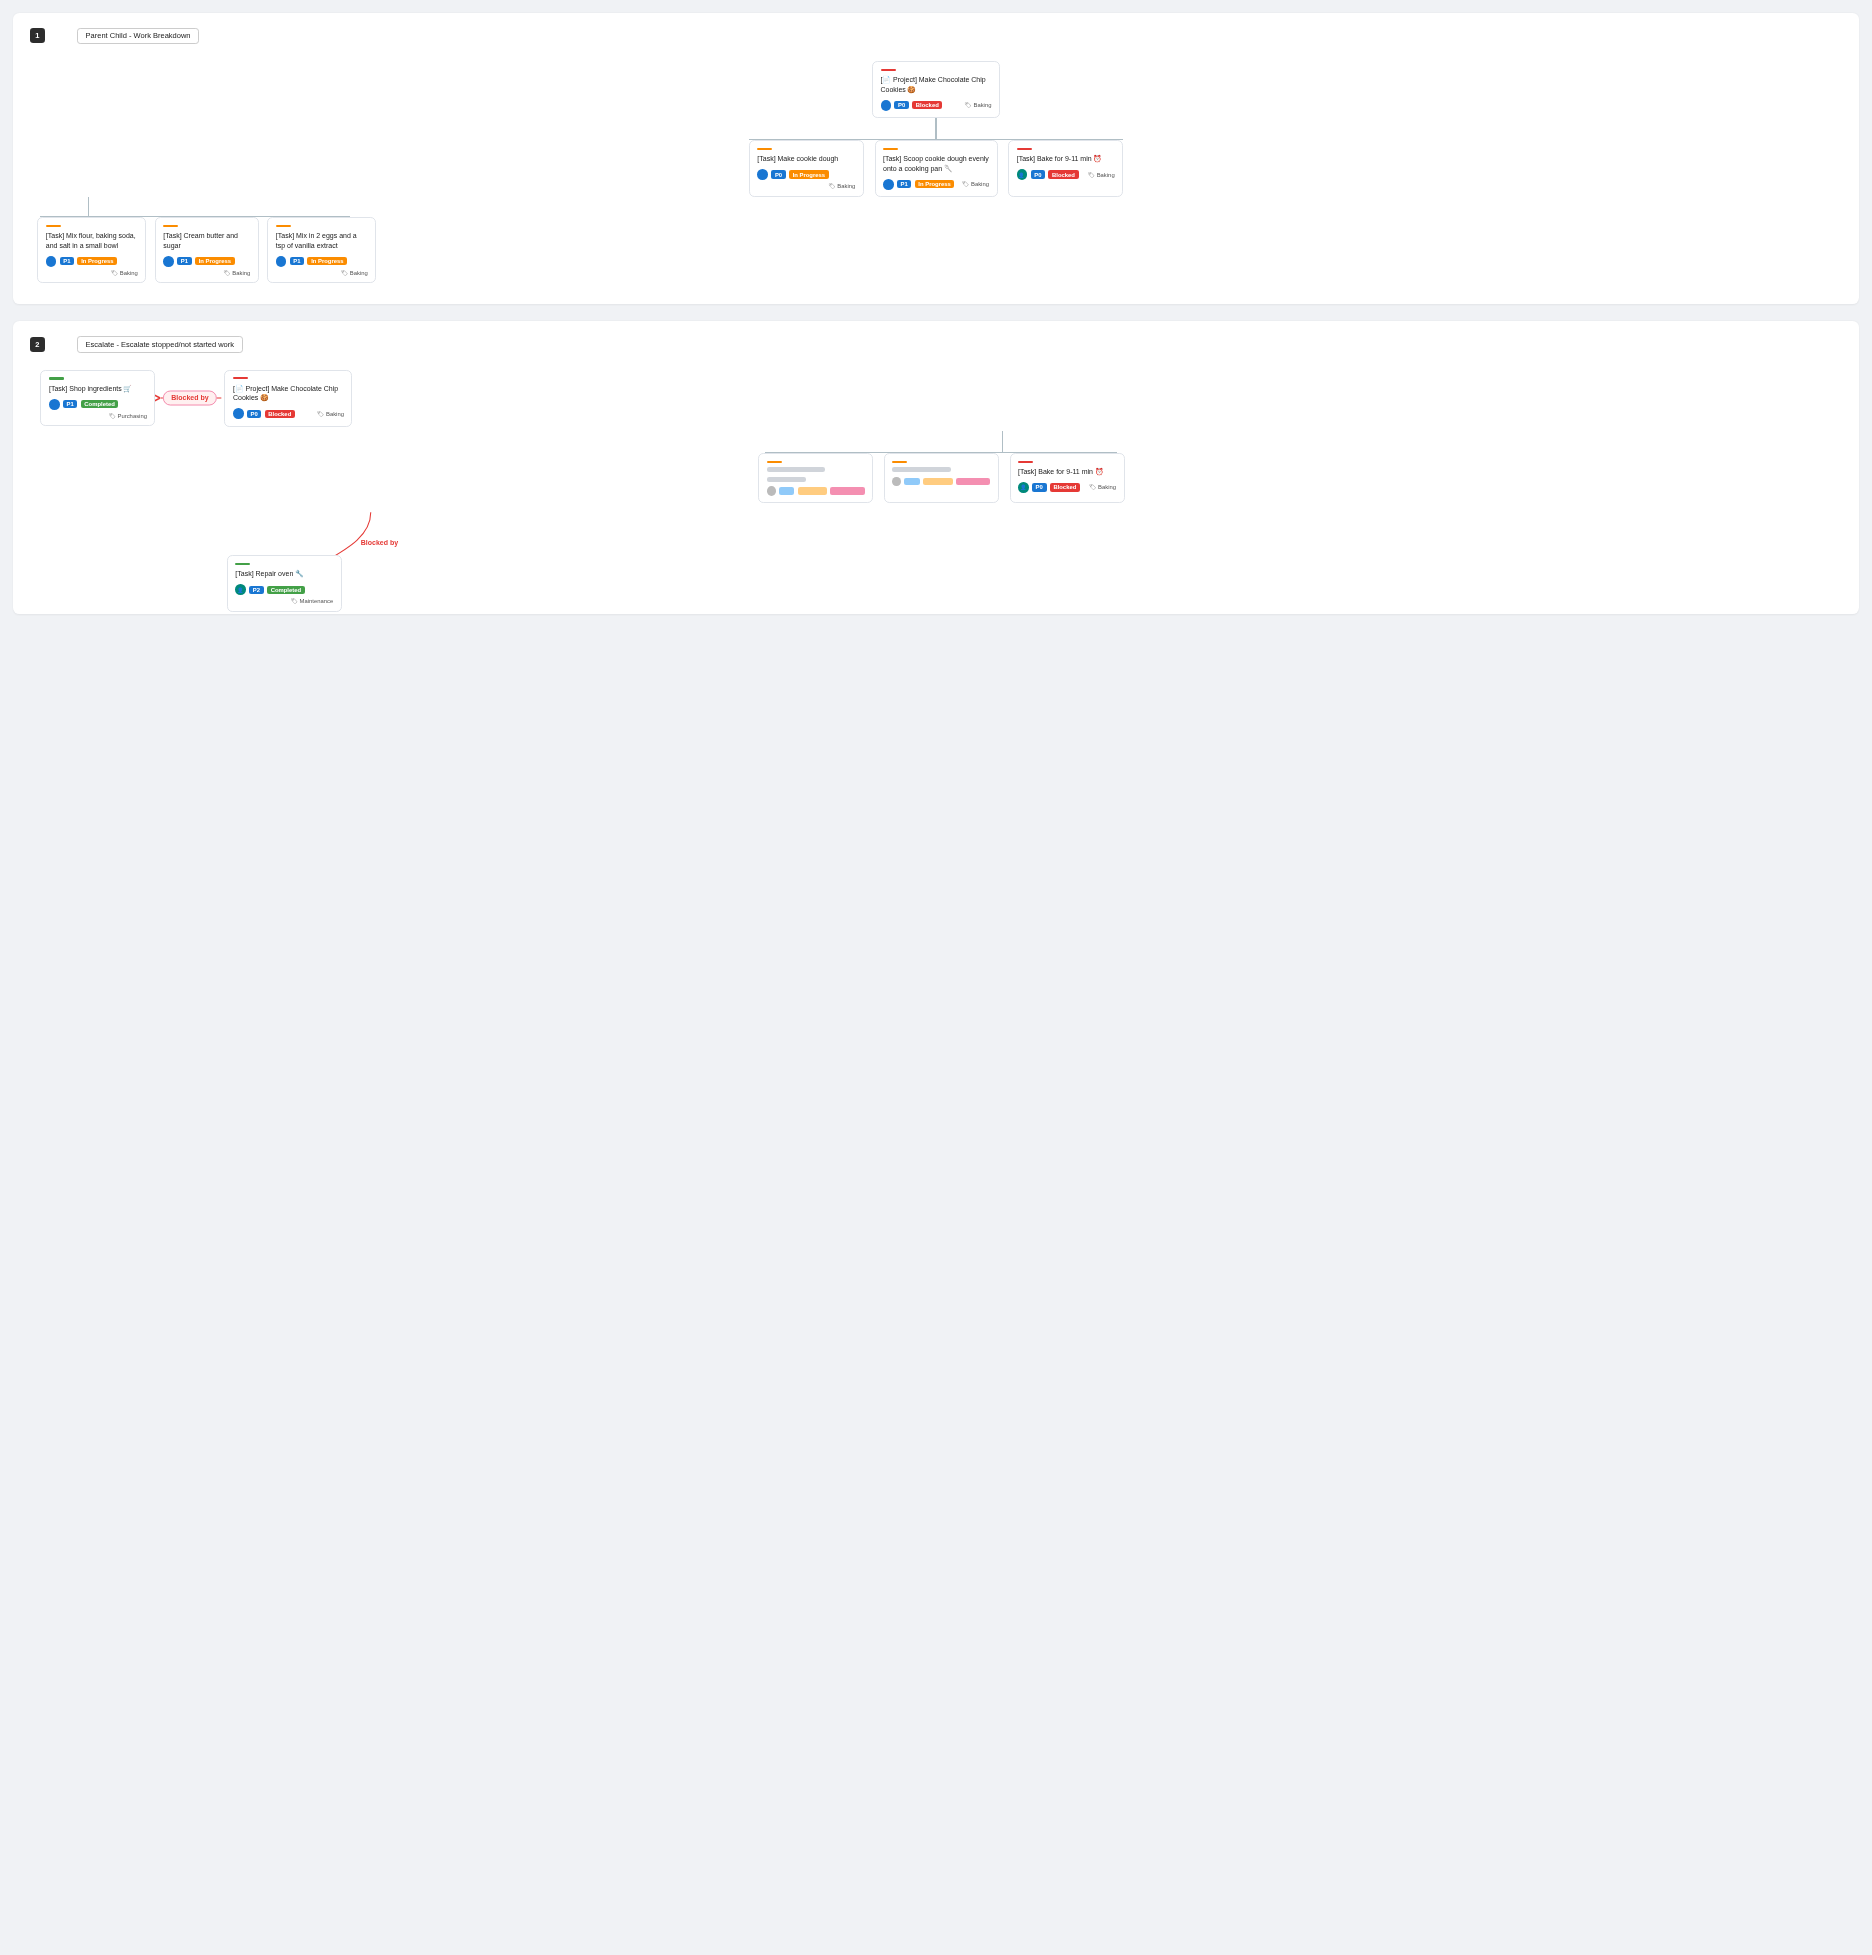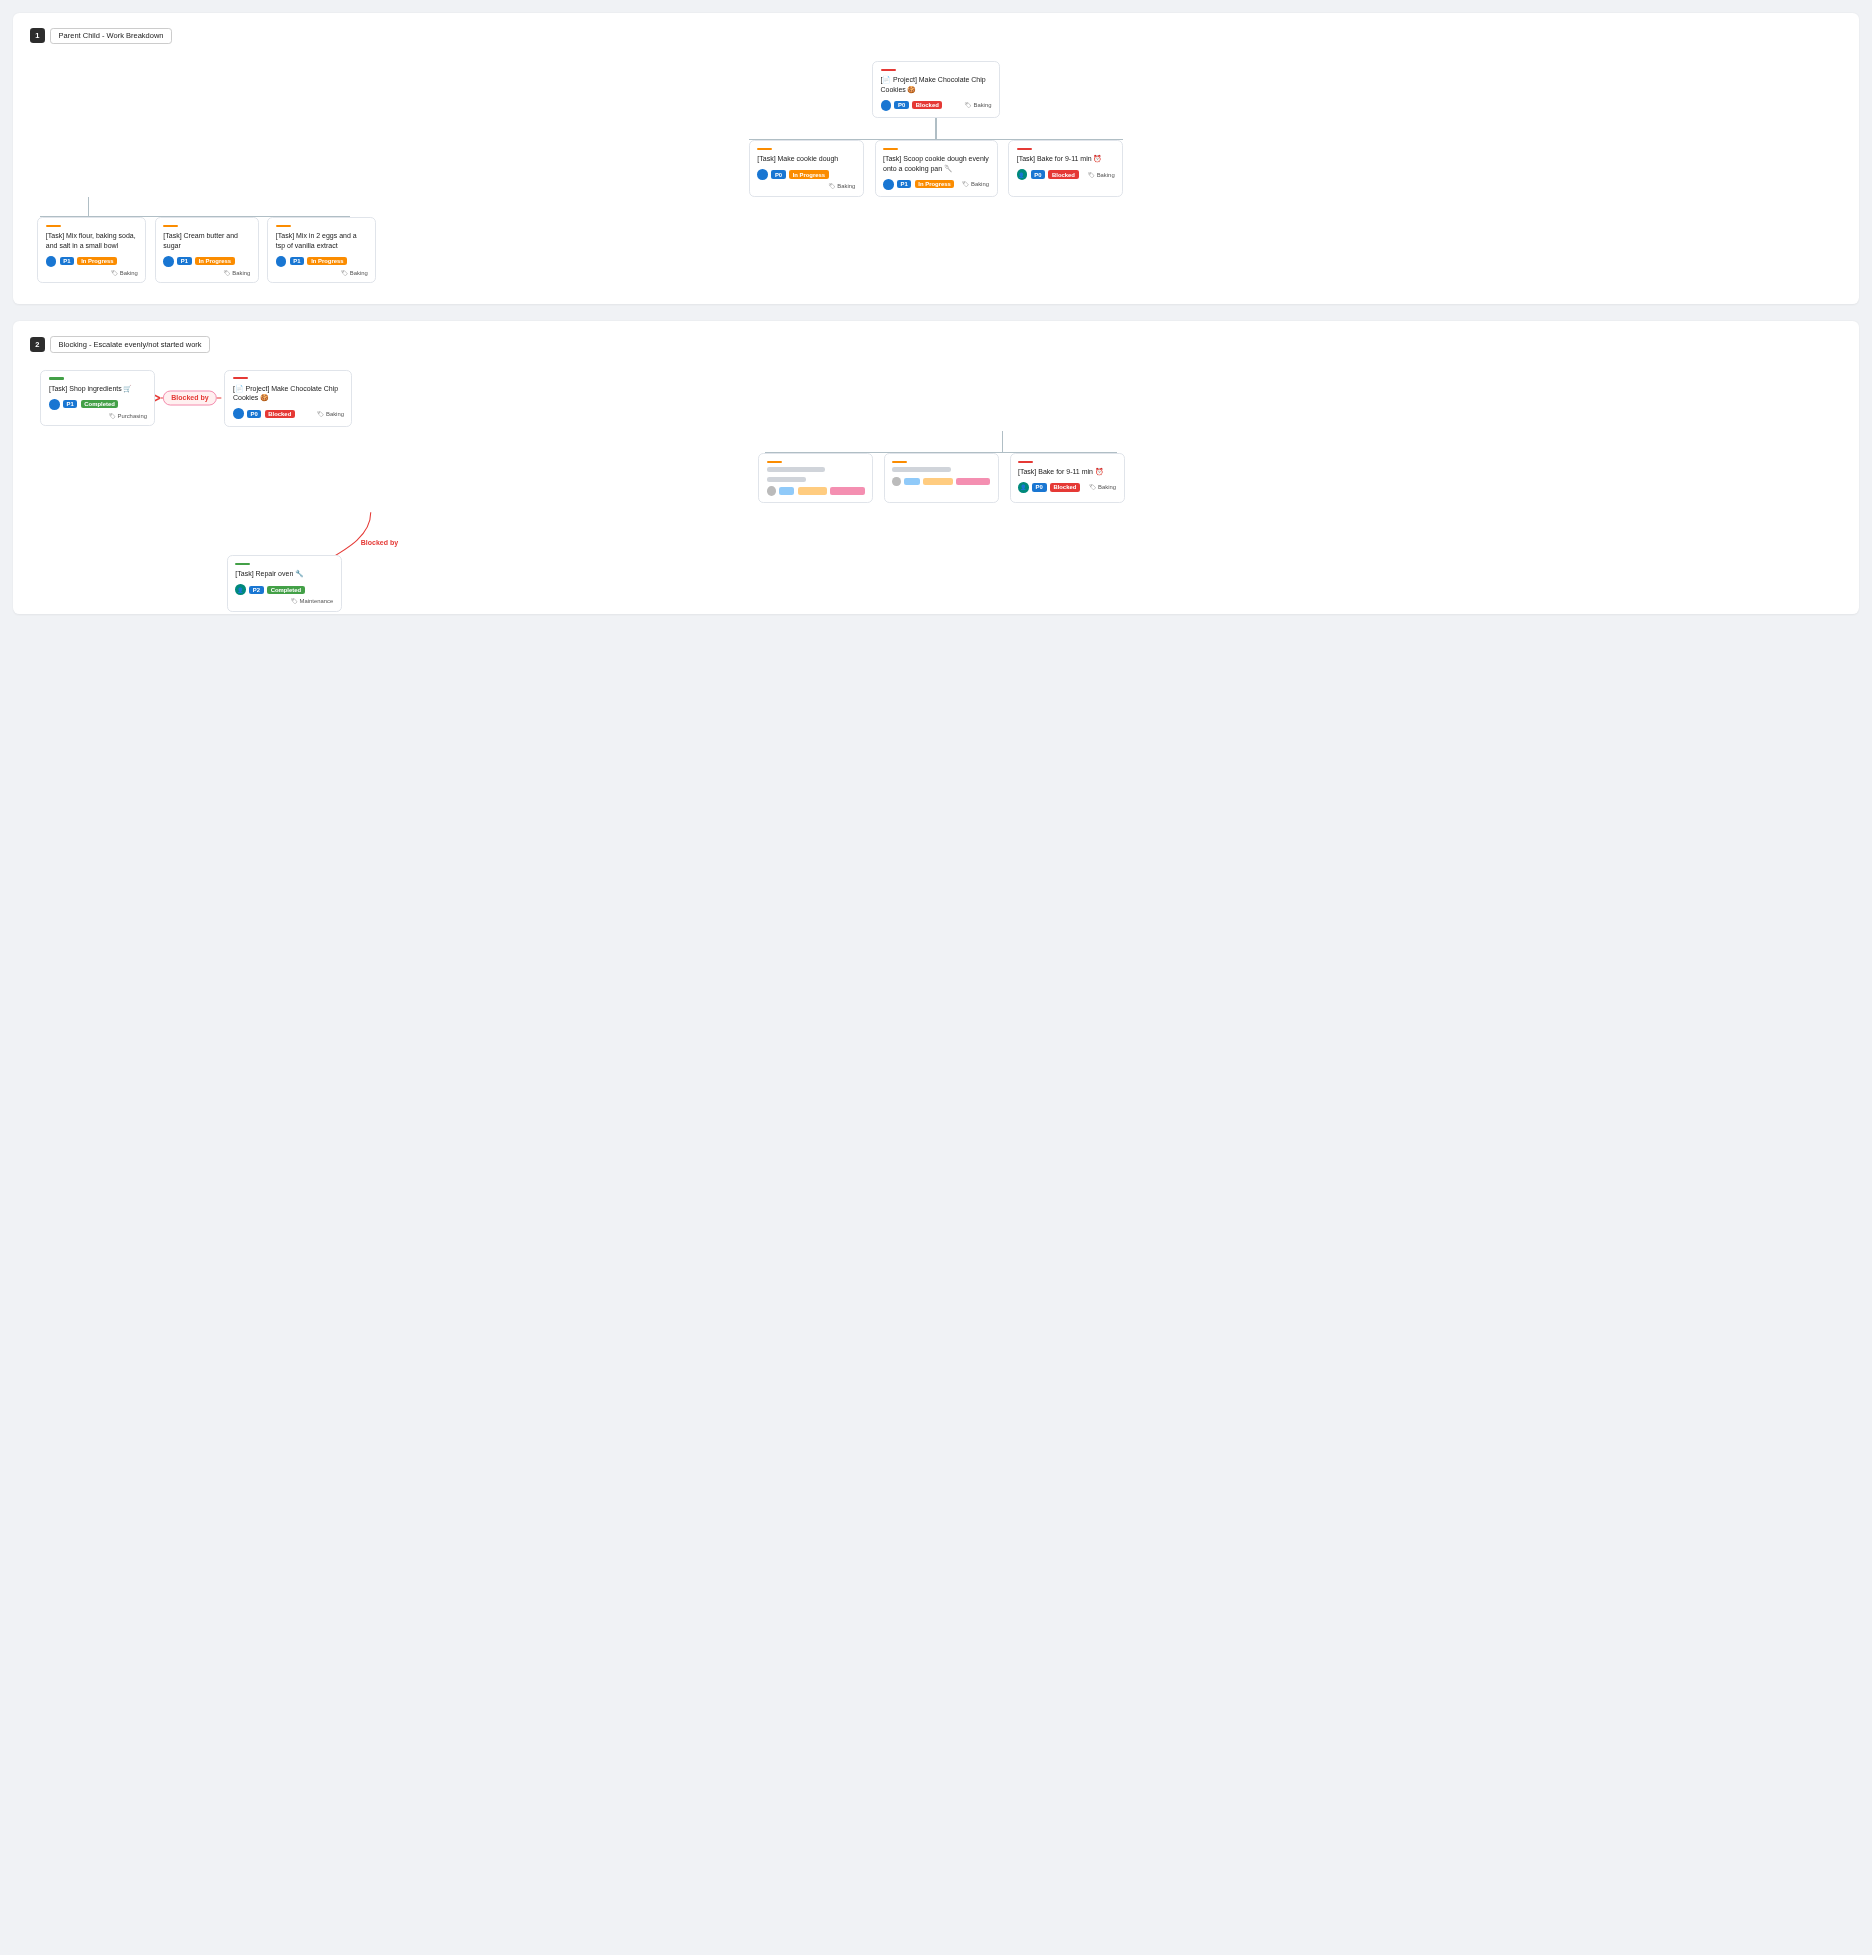--- a/index.html
+++ b/index.html
@@ -41,20 +41,21 @@
       flex-shrink: 0;
     }
 
     .section-title {
       border: 0.8px solid #ccc;
       border-radius: 3.2px;
       padding: 2.7px 7.5px;
       font-size: 7.5px;
       font-weight: 500;
       color: #222;
+      margin-left: 27px;
     }
 
     
     .card {
       background: #fff;
       border: 0.8px solid #e0e4ea;
       border-radius: 5.3px;
       padding: 6.4px 7.5px 6.4px;
       min-width: 96px;
       position: relative;
@@ -305,21 +306,21 @@
         </div>
       </div>
     </div>
 
   </div>
 </div>
 
 <div class="section">
   <div class="section-header">
     <div class="section-num">2</div>
-    <div class="section-title">Blocking - Escalate evenly/not started work</div>
+    <div class="section-title">Escalate - Escalate stopped/not started work</div>
   </div>
 
   <div style="display:flex; align-items:center; gap:0; margin-bottom:4.3px; padding-left:10.7px;">
 
     <div class="card" style="width:115px;">
       <div class="card-bar bar-green"></div>
       <div class="card-title">[Task] Shop ingredients 🛒</div>
       <div class="card-footer">
         <span class="avatar avatar-blue">👤</span>
         <span class="badge badge-p1">P1</span>

